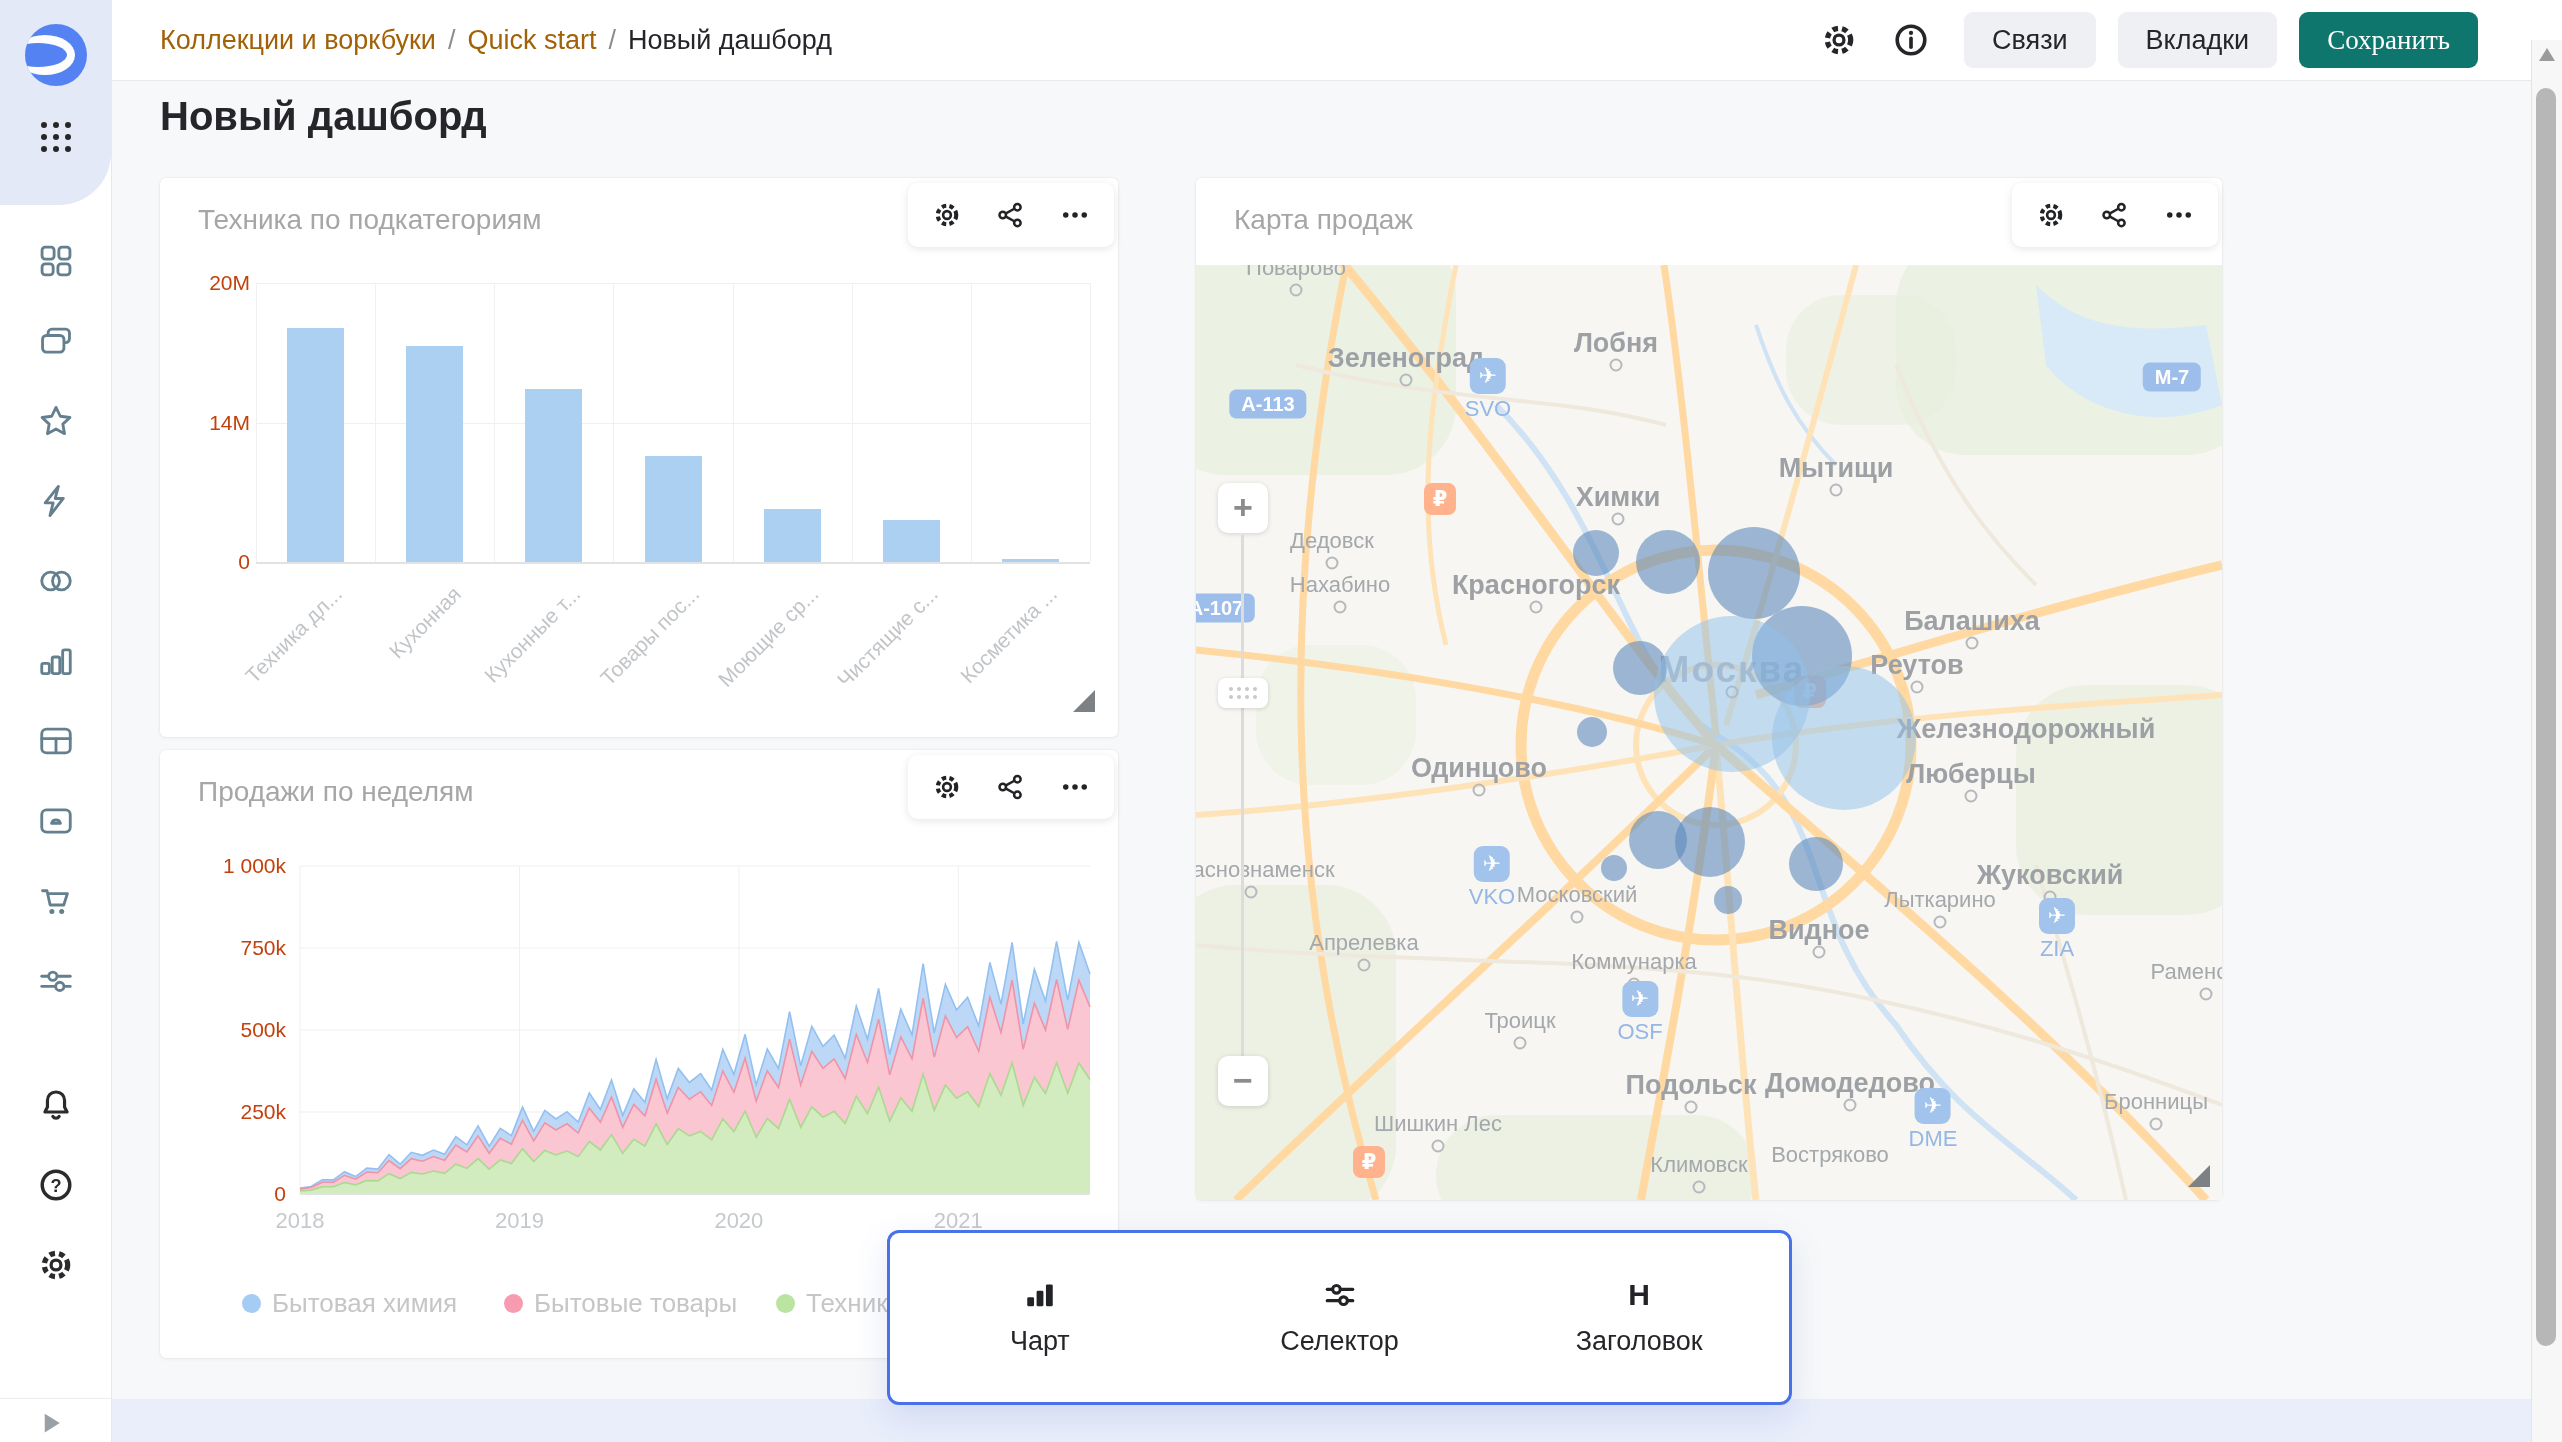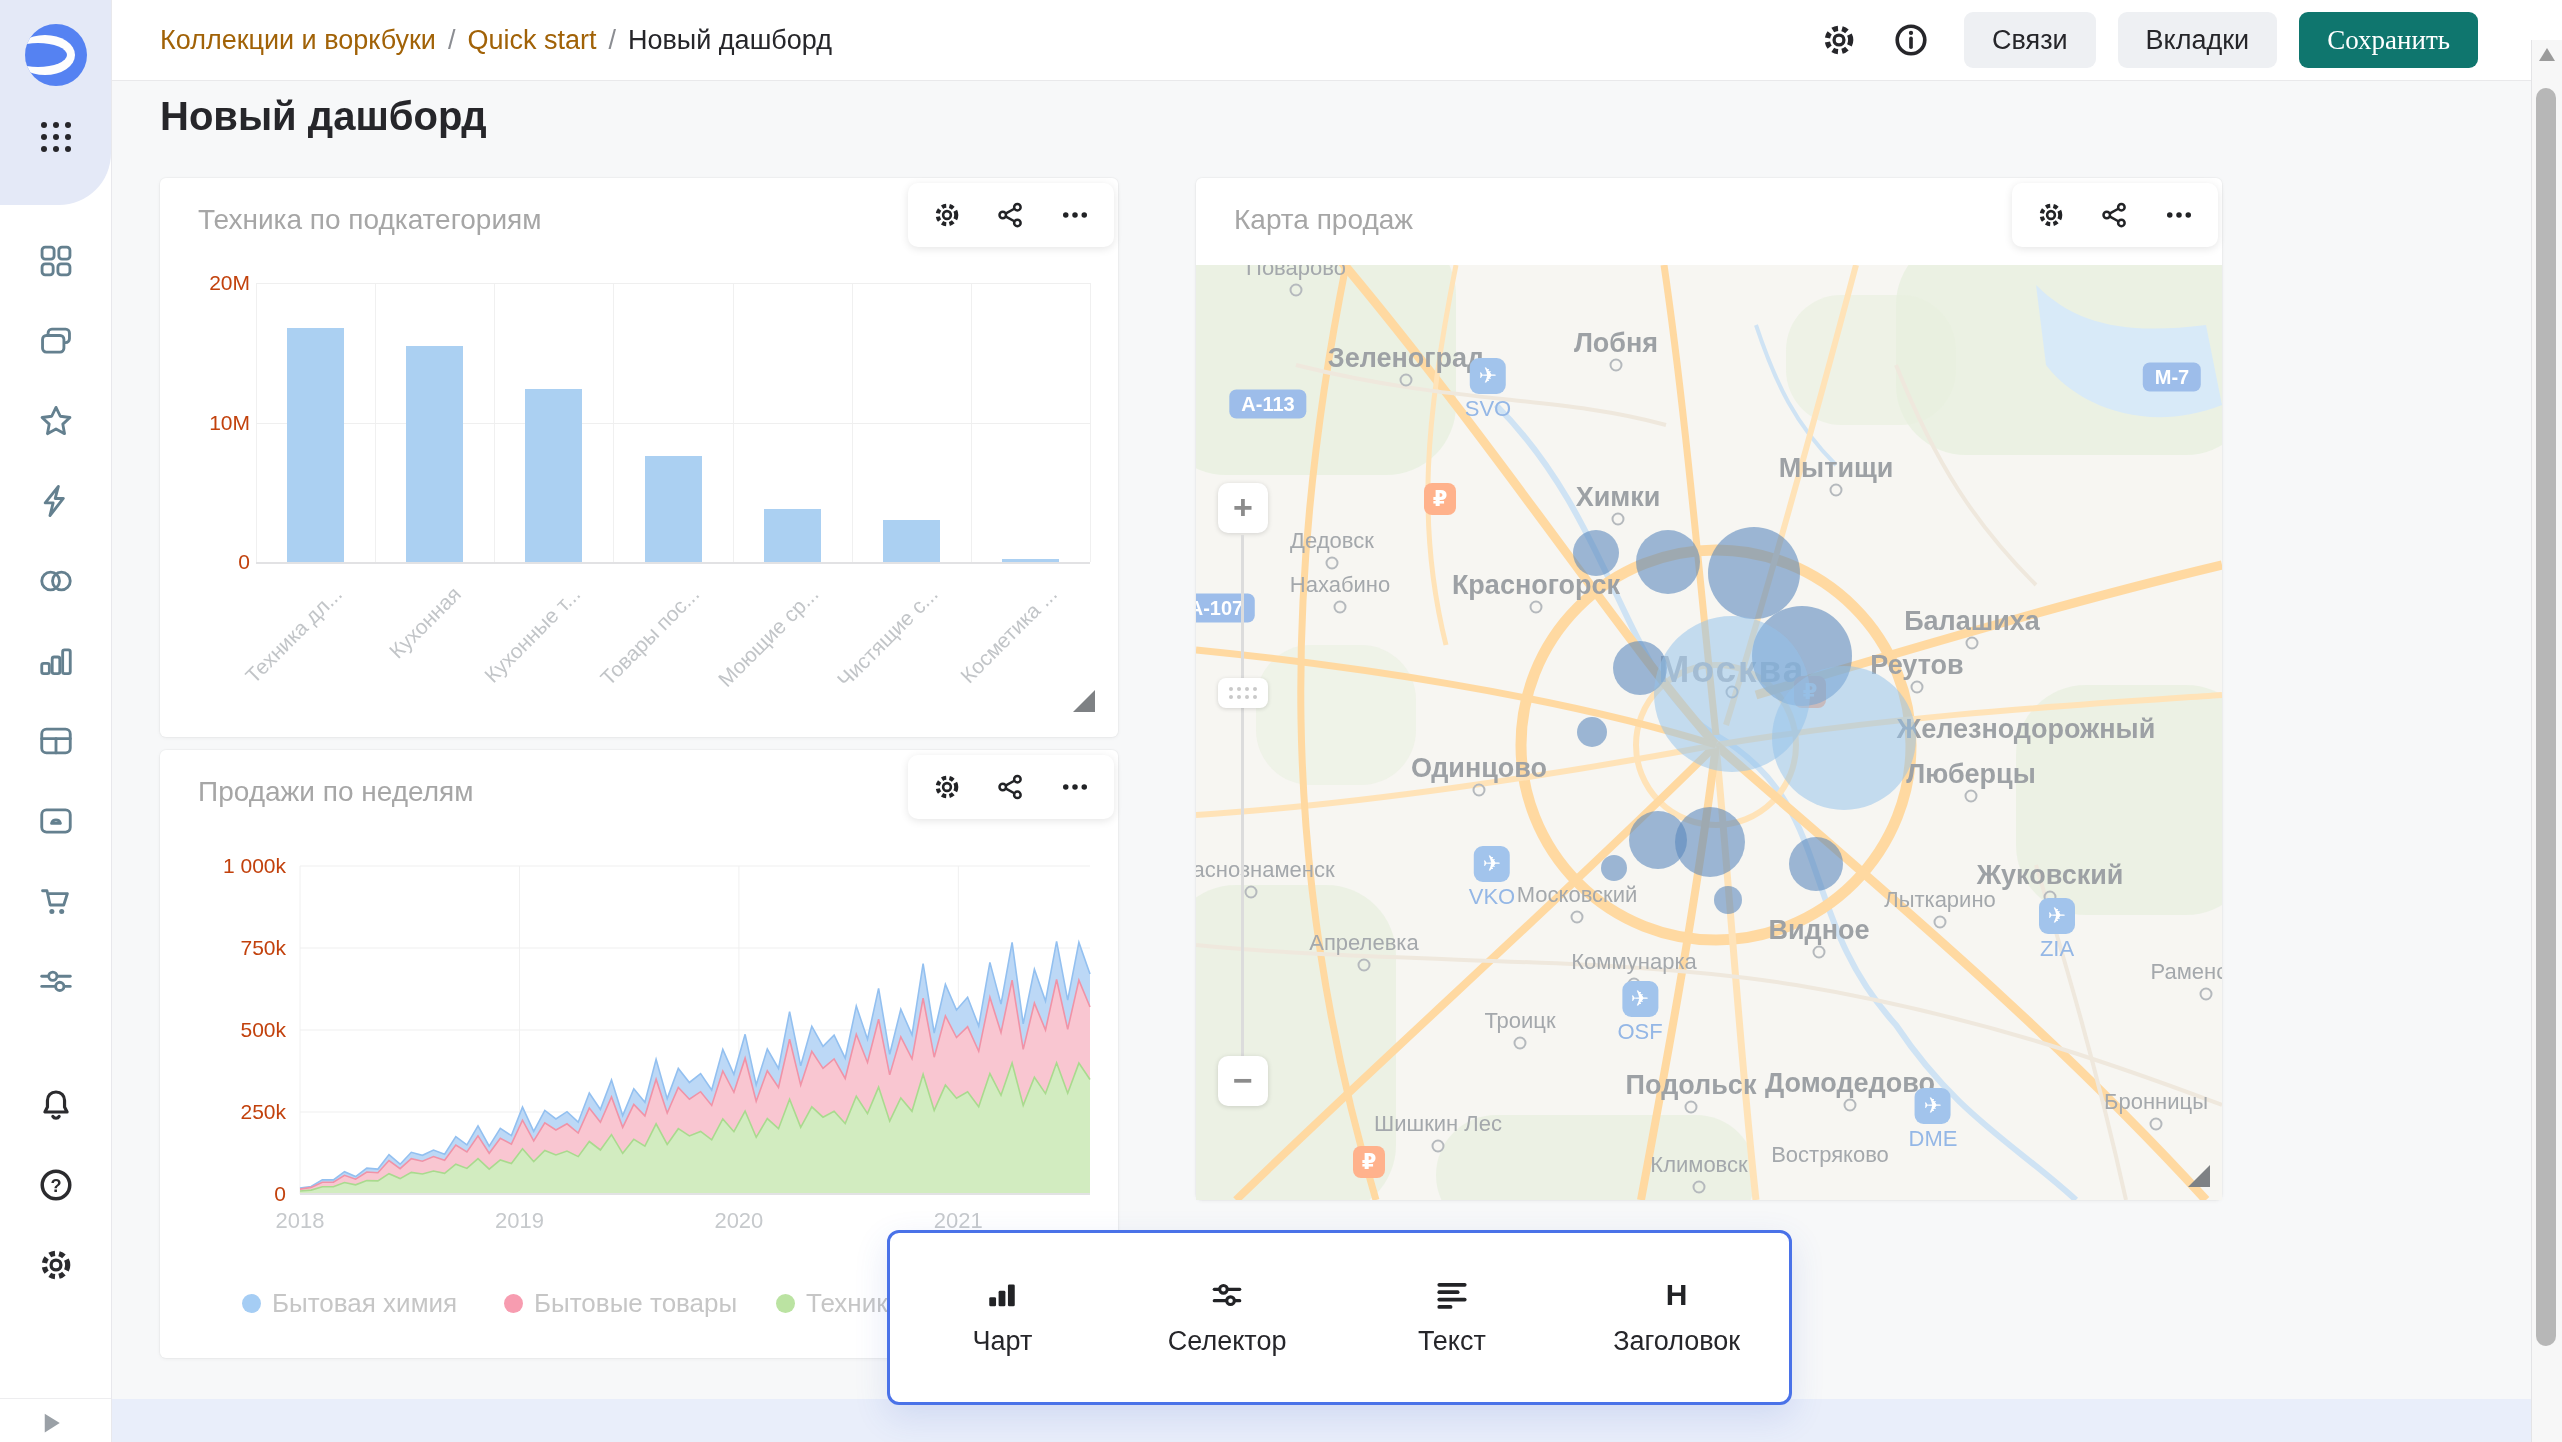--- a/index.html
+++ b/index.html
@@ -286,21 +286,21 @@
           <div class="gridv" style="left:334.2857142857143px;top:105px;height:279px;"></div>
           <div class="gridv" style="left:453.42857142857144px;top:105px;height:279px;"></div>
           <div class="gridv" style="left:572.5714285714286px;top:105px;height:279px;"></div>
           <div class="gridv" style="left:691.7142857142857px;top:105px;height:279px;"></div>
           <div class="gridv" style="left:810.8571428571429px;top:105px;height:279px;"></div>
           <div class="gridv" style="left:930px;top:105px;height:279px;"></div>
           <div class="gridh" style="left:96px;top:105px;width:834px;"></div>
           <div class="gridh" style="left:96px;top:244.5px;width:834px;"></div>
           <div class="axis" style="left:96px;top:384px;width:834px;height:2px;"></div>
           <div class="ytick" style="left:16px;top:93px;width:74px;">20M</div>
-          <div class="ytick" style="left:16px;top:232.5px;width:74px;">10M</div>
+          <div class="ytick" style="left:16px;top:232.5px;width:74px;">14M</div>
           <div class="ytick" style="left:16px;top:372px;width:74px;">0</div>
           <div class="bar" style="left:127.07142857142857px;top:149.64px;width:57px;height:234.36px;"></div>
           <div class="cat" style="right:788.4285714285714px;top:404px;">Техника дл...</div>
           <div class="bar" style="left:246.21428571428572px;top:167.775px;width:57px;height:216.225px;"></div>
           <div class="cat" style="right:669.2857142857142px;top:404px;">Кухонная</div>
           <div class="bar" style="left:365.35714285714283px;top:211.02px;width:57px;height:172.98px;"></div>
           <div class="cat" style="right:550.1428571428571px;top:404px;">Кухонные т...</div>
           <div class="bar" style="left:484.5px;top:277.98px;width:57px;height:106.02px;"></div>
           <div class="cat" style="right:431px;top:404px;">Товары пос...</div>
           <div class="bar" style="left:603.6428571428571px;top:330.99px;width:57px;height:53.01px;"></div>
@@ -575,31 +575,20 @@
               <line x1="3" y1="8" x2="21" y2="8" stroke-width="2.2"></line>
               <circle cx="9.5" cy="8" r="2.7" fill="#fff" stroke-width="2.2"></circle>
               <line x1="3" y1="16" x2="21" y2="16" stroke-width="2.2"></line>
               <circle cx="14.5" cy="16" r="2.7" fill="#fff" stroke-width="2.2"></circle>
             </svg>
           </span>
           <span class="tlabel">Селектор</span>
         </div>
         <div class="tb-item" style="">
           <span class="ticon">
-            <svg viewBox="0 0 24 24" width="100%" height="100%" fill="none" stroke="currentColor" stroke-width="1.8" stroke-linecap="round" stroke-linejoin="round">
-              <line x1="3" y1="4.8" x2="21" y2="4.8" stroke-width="2.6"></line>
-              <line x1="3" y1="10" x2="16" y2="10" stroke-width="2.6"></line>
-              <line x1="3" y1="15.2" x2="21" y2="15.2" stroke-width="2.6"></line>
-              <line x1="3" y1="20.4" x2="11" y2="20.4" stroke-width="2.6"></line>
-            </svg>
-          </span>
-          <span class="tlabel">Текст</span>
-        </div>
-        <div class="tb-item" style="">
-          <span class="ticon">
             <span class="hglyph">H</span>
           </span>
           <span class="tlabel">Заголовок</span>
         </div>
       </div>
     <div id="bottom-strip"></div>
   </div>
 
   <div id="scrollbar">
     <div id="scroll-up"></div>

